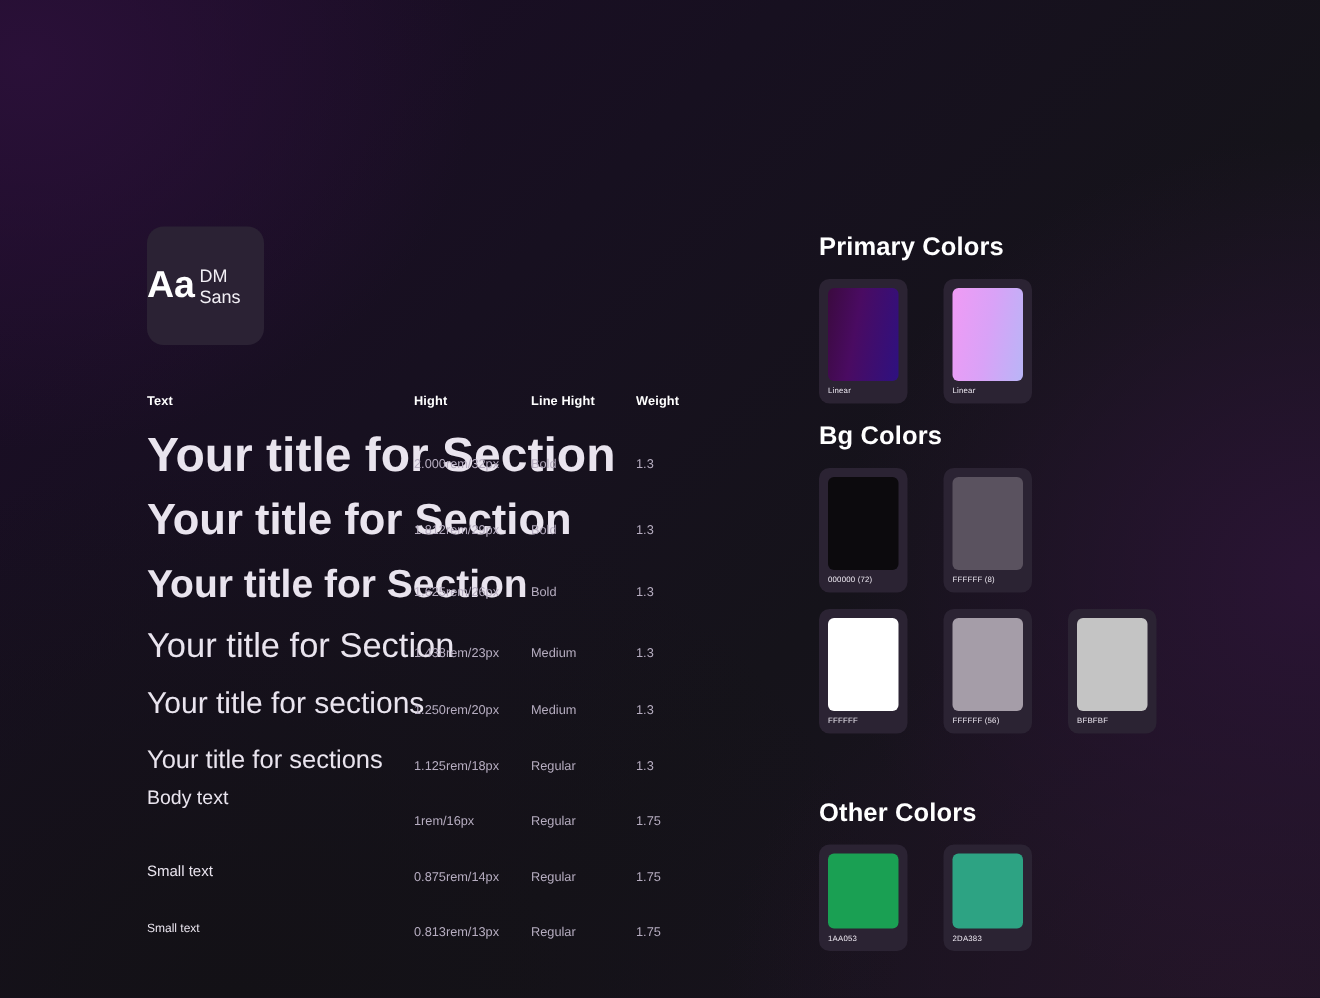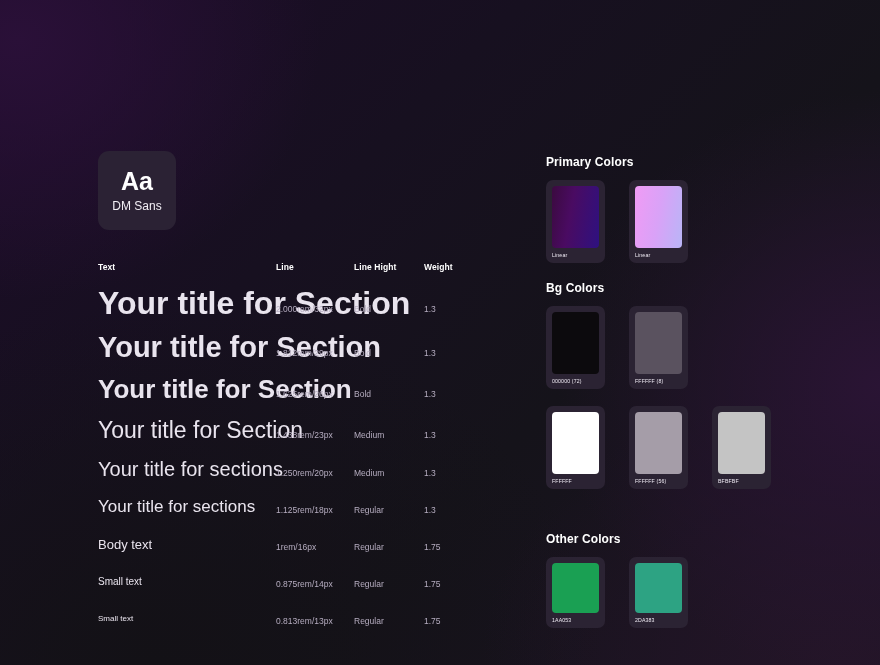--- a/index.html
+++ b/index.html
@@ -32,21 +32,21 @@
     color:#ffffff;
     line-height:1;
   }
 
   
   .font-card {
     position:absolute; left:98px; top:151px;
     width:78px; height:79px;
     background:#2b2234;
     border-radius:11px;
-    display:flex; flex-direction:column;
+    display:flex; 
     align-items:center; justify-content:center;
     gap:3px;
   }
   .font-card-aa { font-size:25px; font-weight:700; color:#ffffff; line-height:1.1; }
   .font-card-name { font-size:12px; font-weight:500; color:#f2eff5; }
 
   
   .type-table { position:absolute; left:98px; top:262px; width:452px; }
   .tt-head { position:relative; height:22px; }
   .tt-head span {
@@ -70,21 +70,21 @@
     color:#b6adc0;
     white-space:nowrap;
   }
   .tt-row .m-size { left:178px; }
   .tt-row .m-line { left:256px; }
   .tt-row .m-weight { left:326px; }
 
   
   .swatch-section { position:absolute; left:546px; }
   .section-title {
-    font-size:12px; font-weight:700; color:#ffffff;
+    font-size:17px; font-weight:700; color:#ffffff;
     margin-bottom:11px; letter-spacing:.1px;
   }
   .swatch-row { display:flex; gap:24px; }
   .swatch-card {
     background:#2b2333;
     border-radius:7px;
     padding:6px 6px 0 6px;
     width:59px;
     display:flex; flex-direction:column;
   }
@@ -116,21 +116,21 @@
 
 
   <div class="font-card">
     <div class="font-card-aa">Aa</div>
     <div class="font-card-name">DM Sans</div>
   </div>
 
   <div class="type-table">
     <div class="tt-head">
       <span class="col-text">Text</span>
-      <span class="col-size">Line</span>
+      <span class="col-size">Hight</span>
       <span class="col-line">Line Hight</span>
       <span class="col-weight">Weight</span>
     </div>
     <div id="table-body">
         <div class="tt-row" style="height: 0px;">
           <span class="sample" style="top:1px;font-size:32px;font-weight:700;">Your title for Section</span>
           <span class="meta m-size" style="top:20px;">2.000rem/32px</span>
           <span class="meta m-line" style="top:20px;">Bold</span>
           <span class="meta m-weight" style="top:20px;">1.3</span>
         </div>
@@ -158,21 +158,21 @@
           <span class="meta m-line" style="top:184px;">Medium</span>
           <span class="meta m-weight" style="top:184px;">1.3</span>
         </div>
         <div class="tt-row" style="height: 0px;">
           <span class="sample" style="top:213px;font-size:17px;font-weight:400;">Your title for sections</span>
           <span class="meta m-size" style="top:221px;">1.125rem/18px</span>
           <span class="meta m-line" style="top:221px;">Regular</span>
           <span class="meta m-weight" style="top:221px;">1.3</span>
         </div>
         <div class="tt-row" style="height: 0px;">
-          <span class="sample" style="top:253px;font-size:13px;font-weight:400;">Body text</span>
+          <span class="sample" style="top:240px;font-size:13px;font-weight:400;">Body text</span>
           <span class="meta m-size" style="top:258px;">1rem/16px</span>
           <span class="meta m-line" style="top:258px;">Regular</span>
           <span class="meta m-weight" style="top:258px;">1.75</span>
         </div>
         <div class="tt-row" style="height: 0px;">
           <span class="sample" style="top:292px;font-size:10px;font-weight:400;">Small text</span>
           <span class="meta m-size" style="top:295px;">0.875rem/14px</span>
           <span class="meta m-line" style="top:295px;">Regular</span>
           <span class="meta m-weight" style="top:295px;">1.75</span>
         </div>

